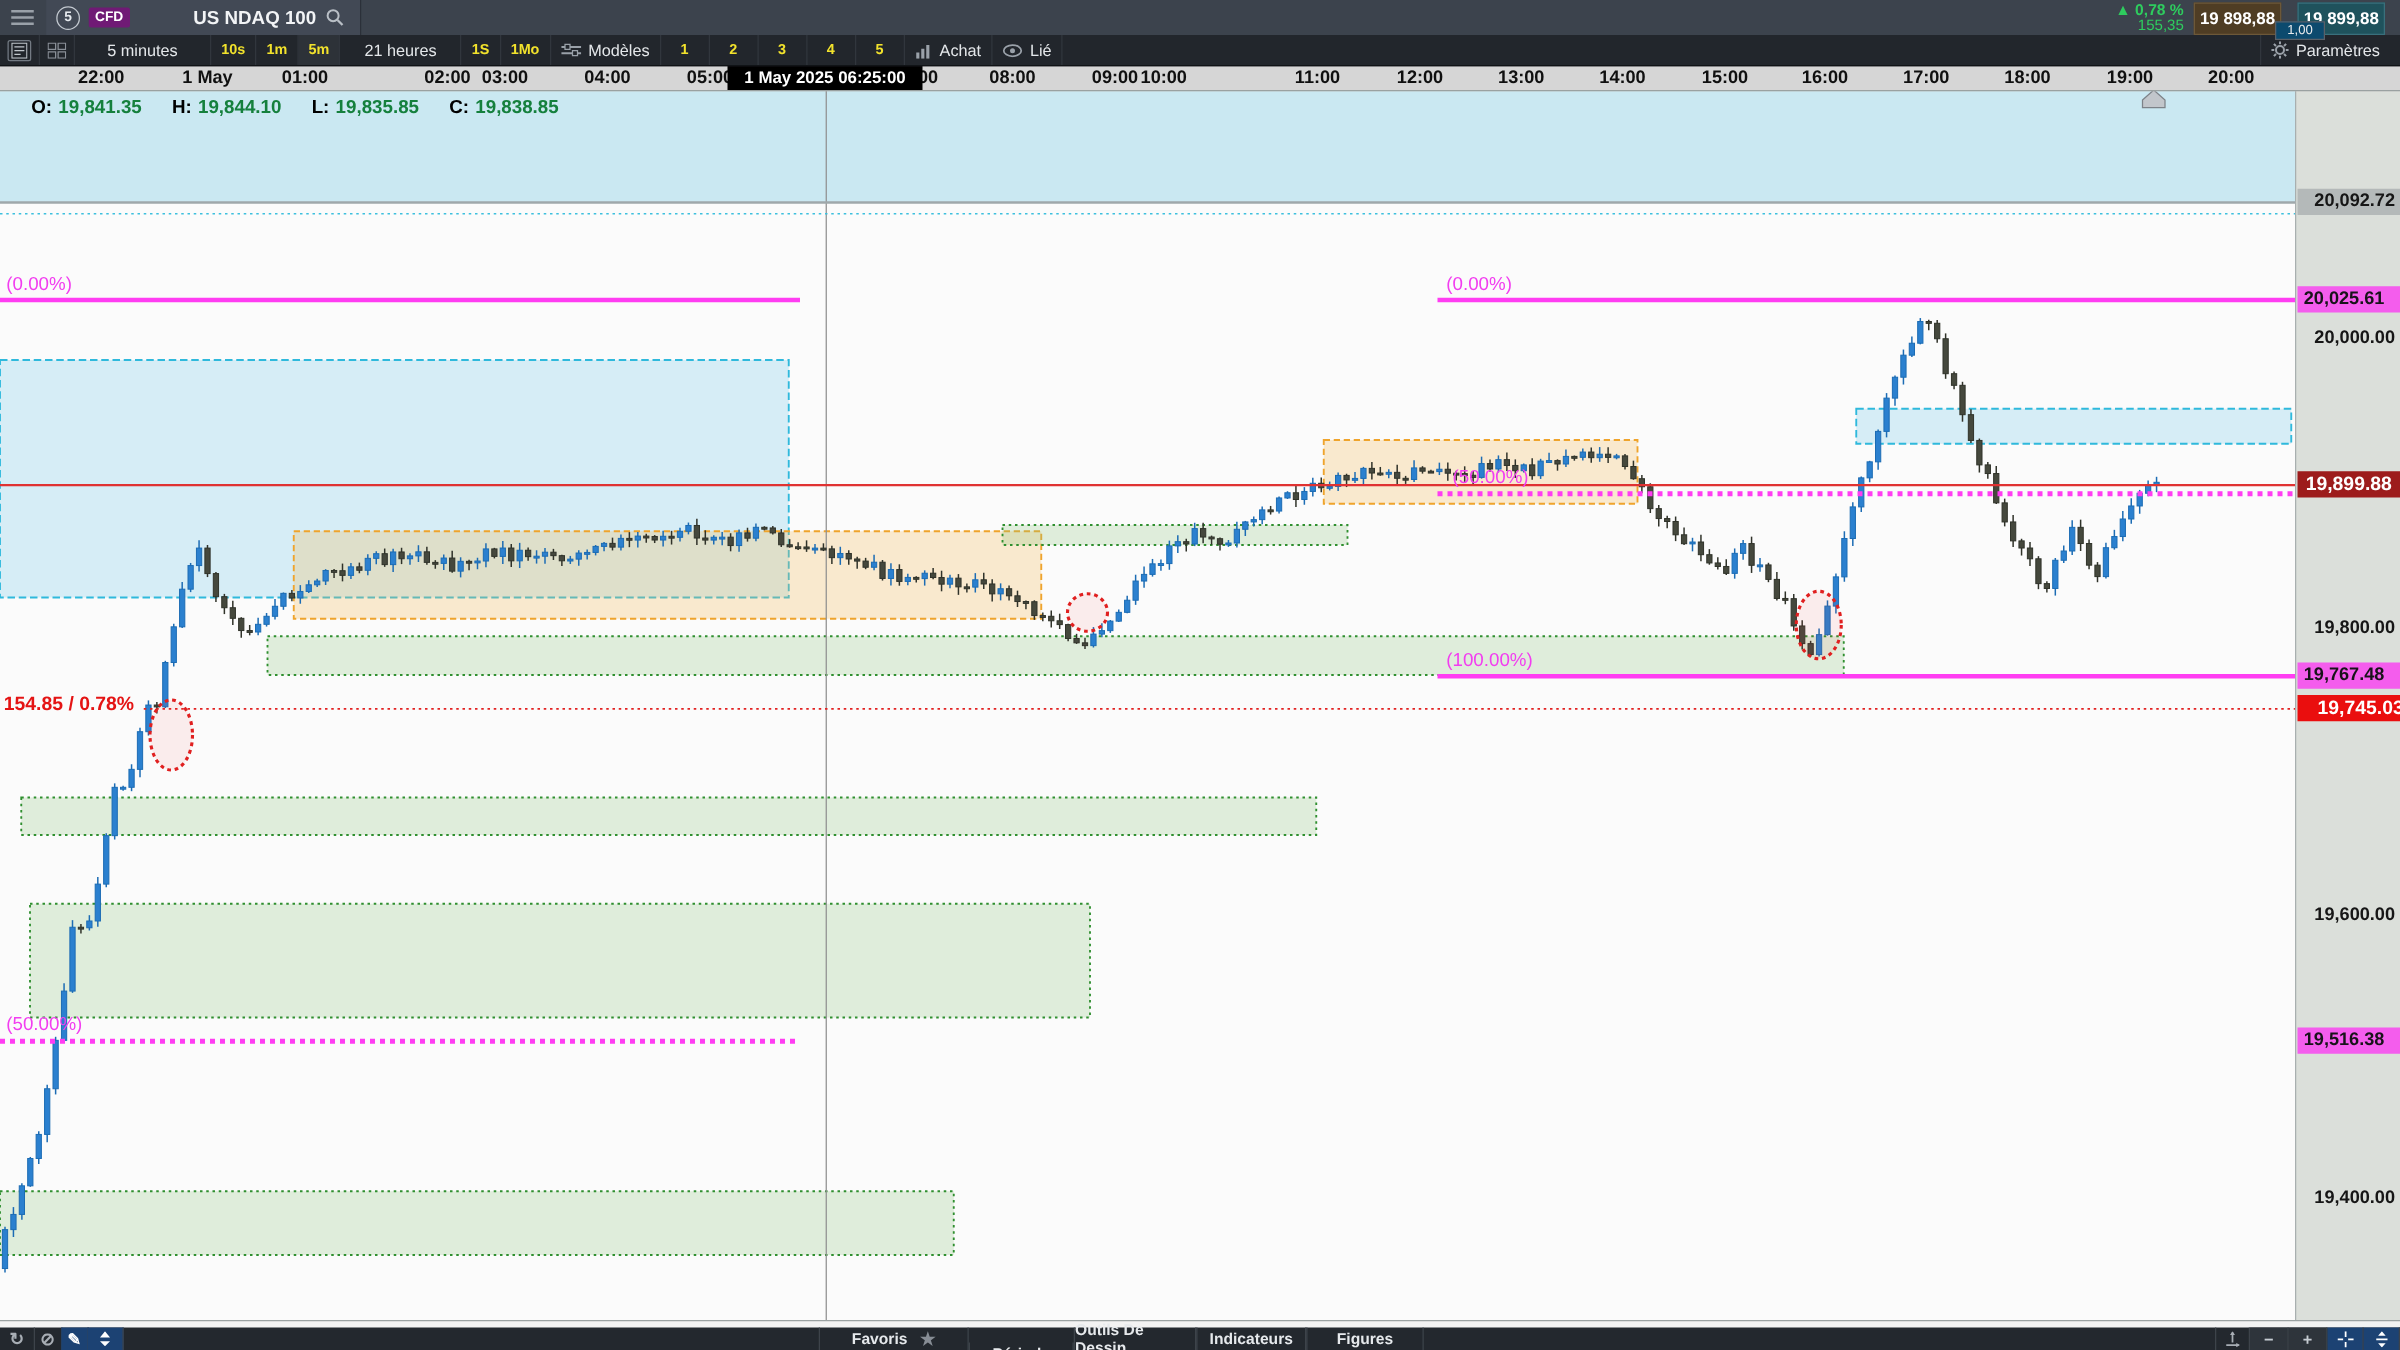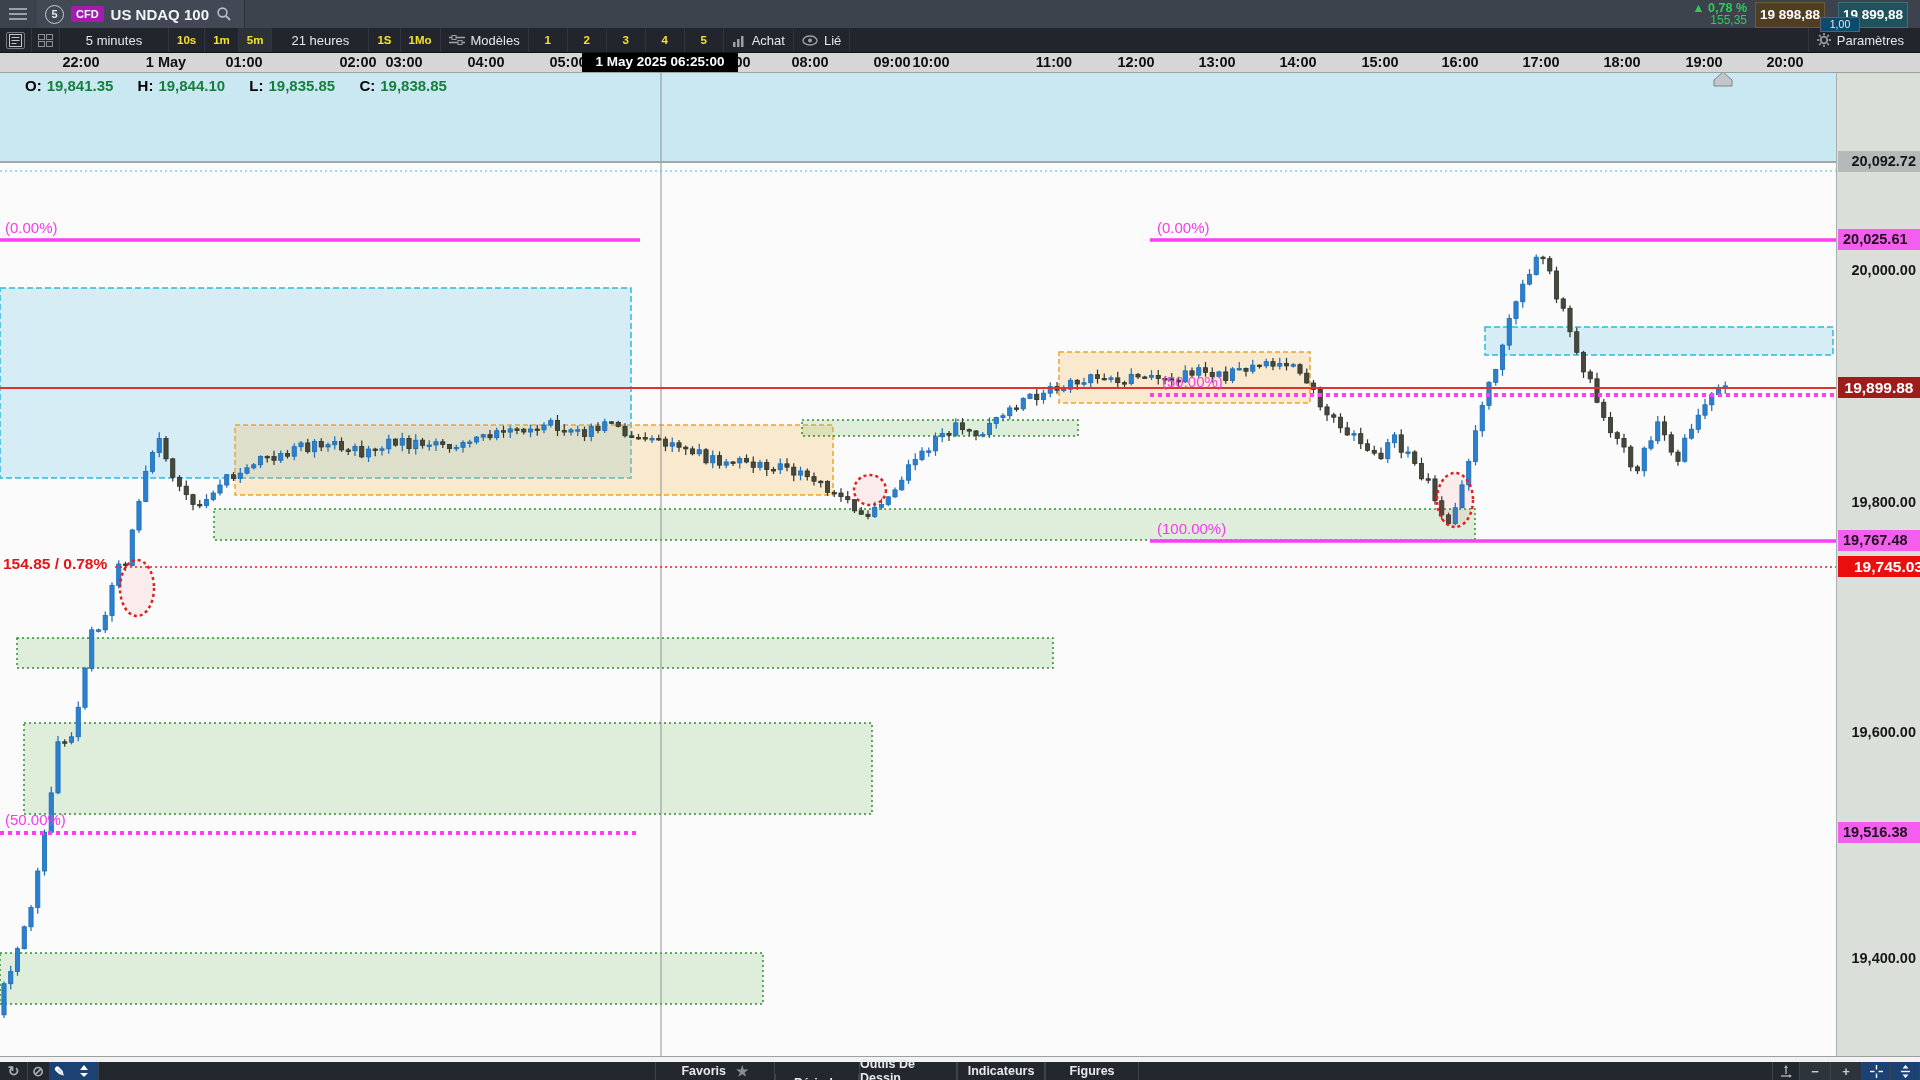--- a/index.html
+++ b/index.html
@@ -6,22 +6,22 @@
   body{width:1920px;height:1080px;position:relative;overflow:hidden;
        font-family:"Liberation Sans",sans-serif;background:#fff;}
   
   #topbar{position:absolute;left:0;top:0;width:1920px;height:28px;background:#3c434d;
           display:flex;align-items:center;color:#dde1e6;z-index:20;}
   .hamb{width:18px;height:12px;margin:0 10px 0 9px;display:flex;flex-direction:column;justify-content:space-between;cursor:pointer;}
   .hamb i{display:block;height:2px;background:#9aa1a9;}
   .inst-panel{display:flex;align-items:center;gap:7px;background:#424955;height:28px;padding:0 12px 0 8px;border-right:1px solid #2b3039;}
   .circle-num{width:17px;height:17px;border:1.5px solid #c3c9d0;border-radius:50%;font-size:11px;font-weight:bold;
               display:flex;align-items:center;justify-content:center;color:#e6eaee;}
-  .cfd-badge{background:#a21caf;color:#fff;font-weight:bold;font-size:11px;padding:2px 5px;border-radius:2px;text-align:right;}
-  .inst-name{font-weight:bold;font-size:15px;color:#f2f4f6;white-space:nowrap;}
+  .cfd-badge{background:#701a75;color:#fff;font-weight:bold;font-size:11px;padding:2px 5px;border-radius:2px;text-align:right;}
+  .inst-name{font-weight:bold;font-size:15px;color:#f2f4f6;white-space:nowrap;margin-left:44px;}
   .spacer{flex:1;}
   .chg{display:flex;flex-direction:column;align-items:flex-end;margin-right:8px;line-height:12px;}
   .chg .pct{color:#2ecc5e;font-weight:bold;font-size:12.5px;}
   .chg .abs{color:#2ecc5e;font-size:12px;}
   .px-box{height:24px;margin-top:1px;display:flex;align-items:center;justify-content:center;
           font-weight:bold;font-size:13.5px;color:#fff;}
   #sell-box{width:68px;background:#4f3d24;border:1px solid #6d5838;margin-right:13px;}
   #buy-box{width:68px;background:#1f525c;border:1px solid #39707c;margin-right:12px;}
   #spread-badge{position:absolute;left:1820px;top:17px;width:38px;height:13px;background:#0c4a6e;border:1px solid #5a6068;
                 color:#e8eaec;font-size:10.5px;text-align:center;line-height:13px;z-index:30;}

